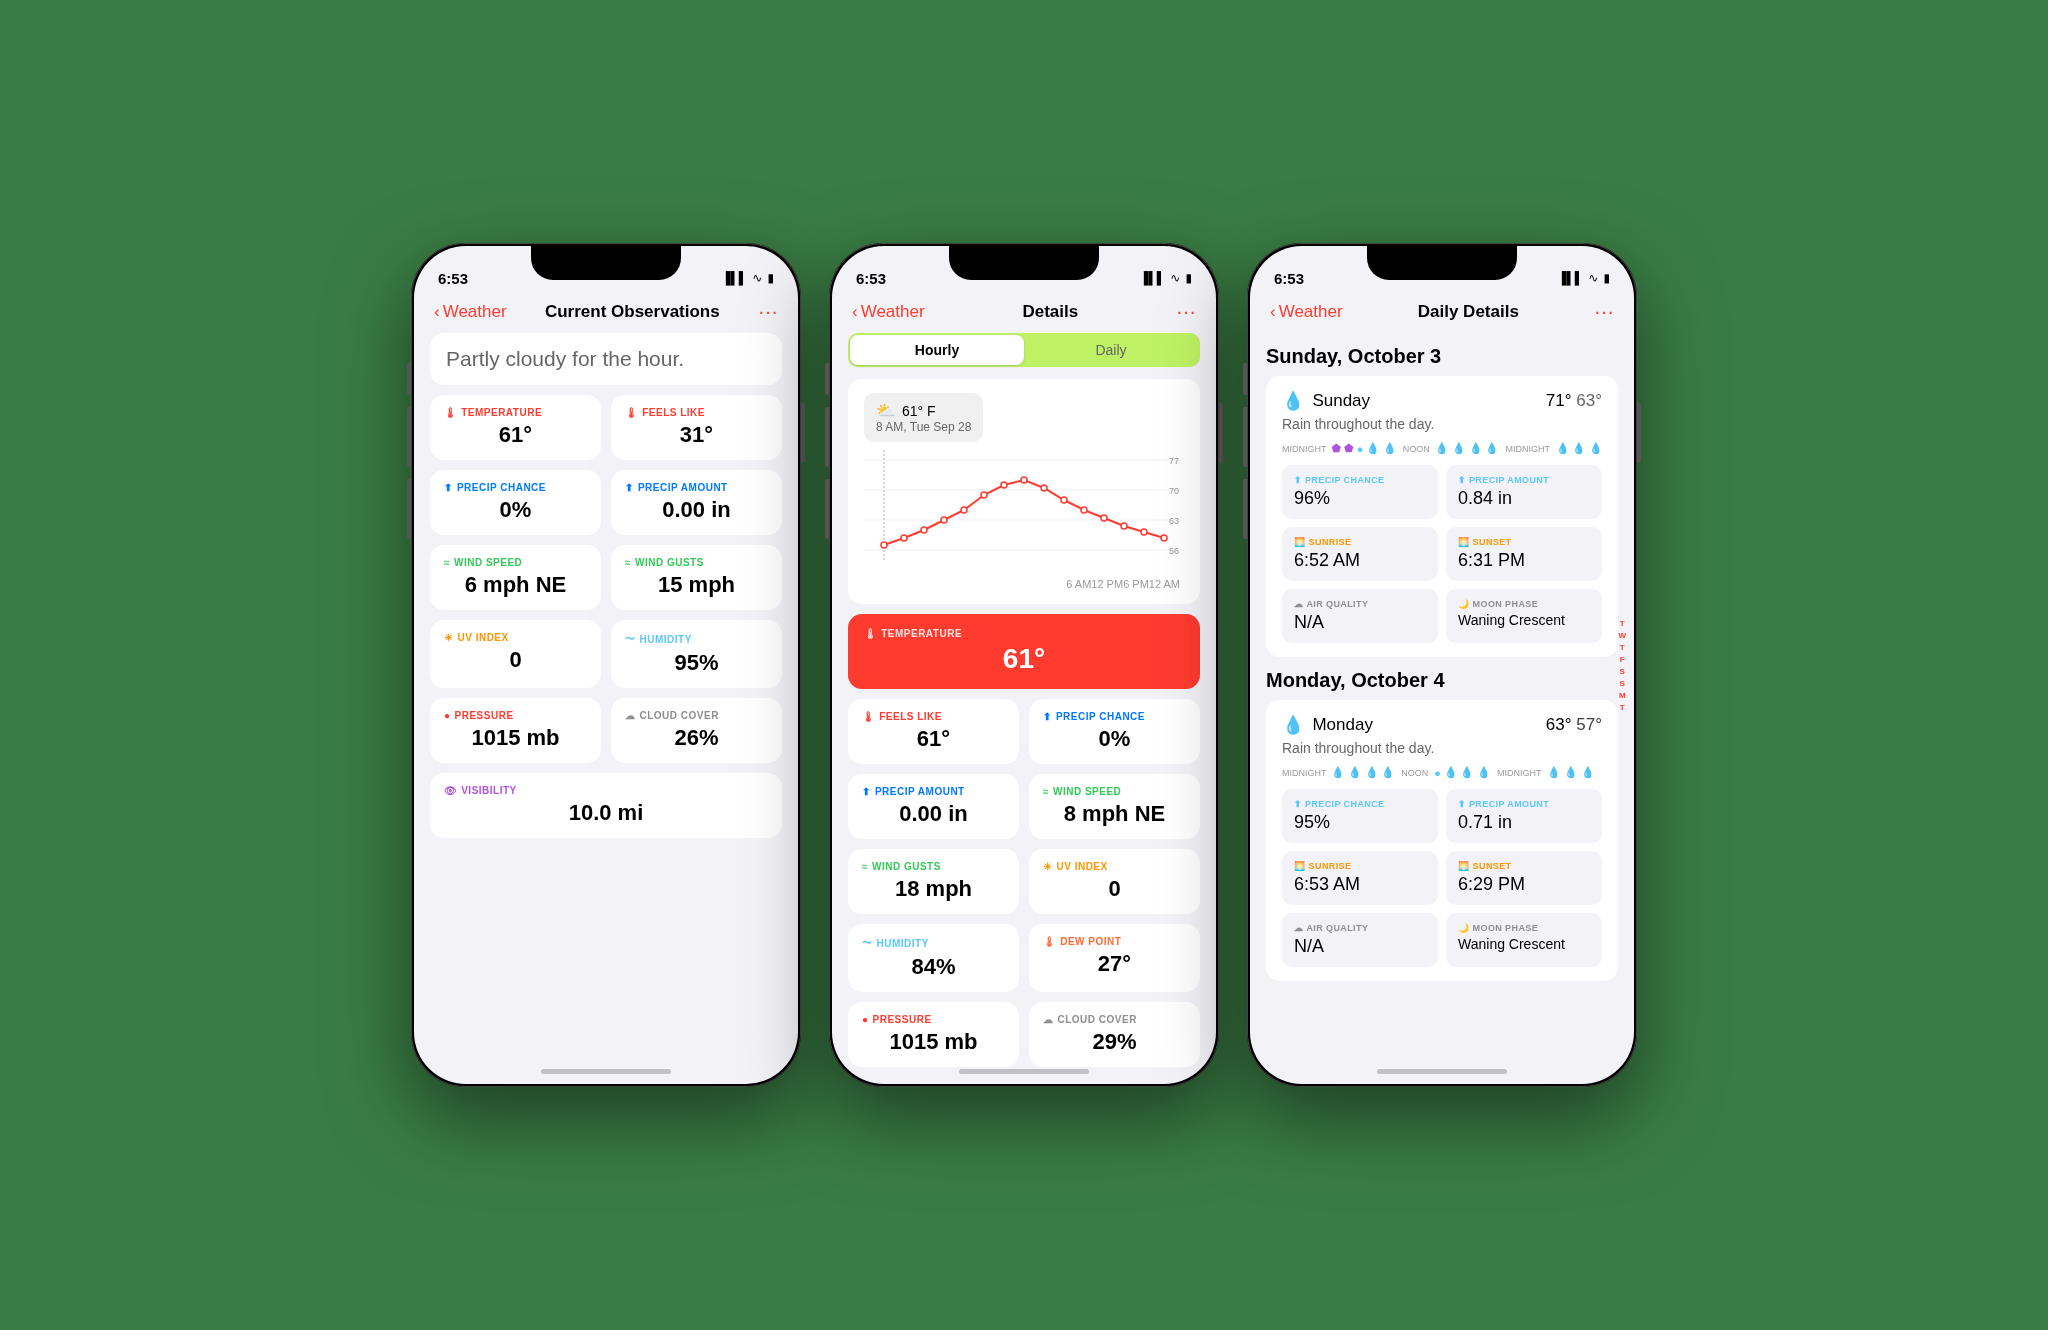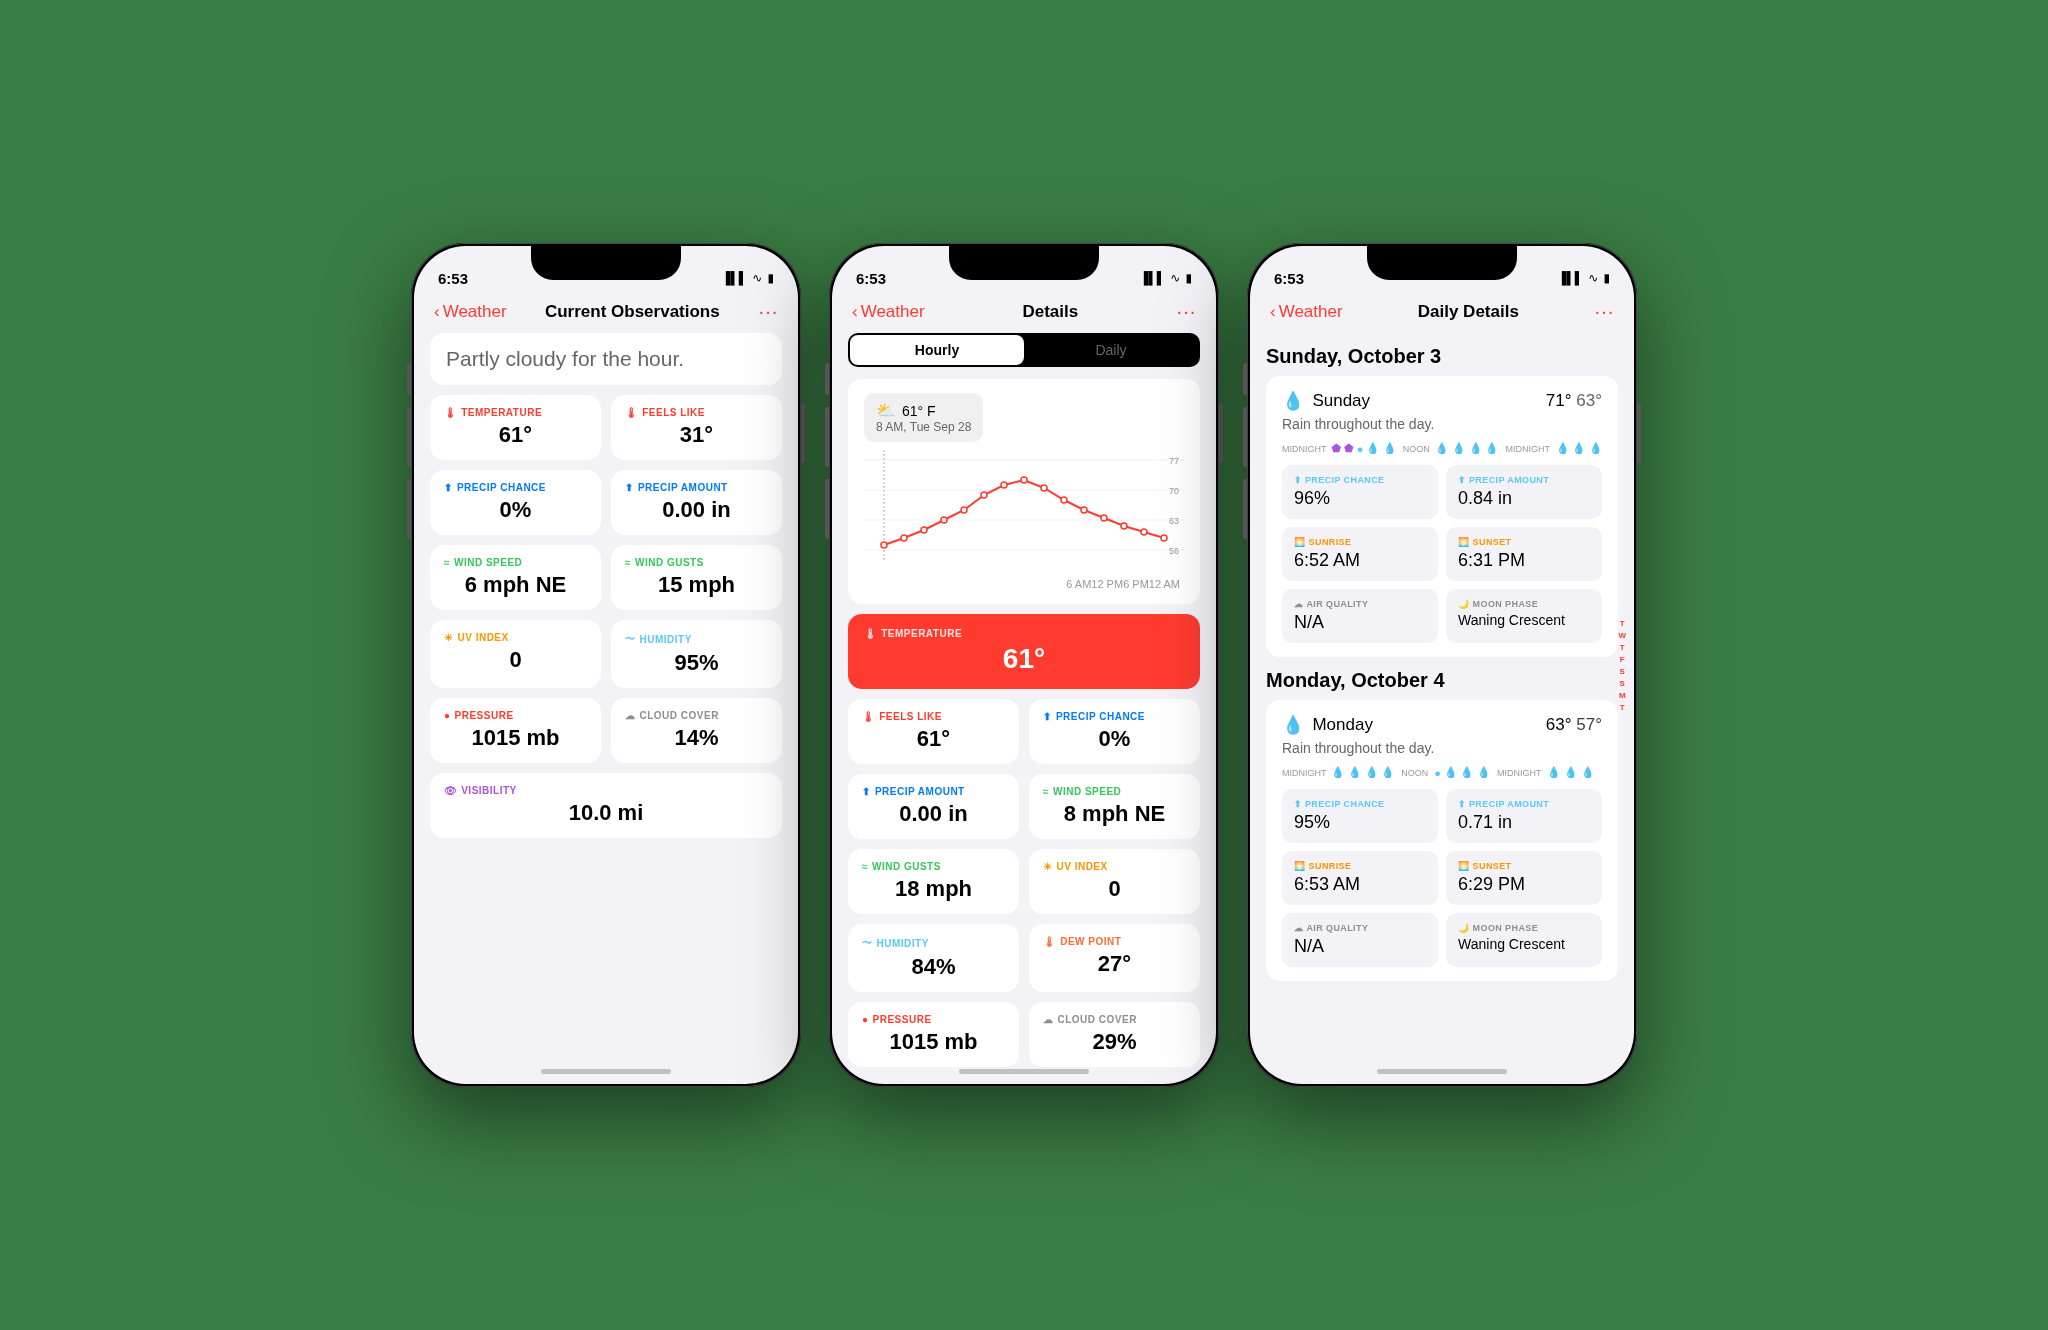--- a/index.html
+++ b/index.html
@@ -143,21 +143,21 @@
     .metric-label.green { color: #34c759; }
     .metric-label.yellow { color: #ff9500; }
     .metric-label.teal { color: #5ac8fa; }
     .metric-label.orange { color: #ff6b35; }
     .metric-label.purple { color: #af52de; }
     .metric-label.gray { color: #8e8e93; }
 
     
     .tab-bar {
       display: flex;
-      background: #000000;
+      background: #bef264;
       border-radius: 10px;
       padding: 2px;
       margin: 0 16px 12px;
     }
     .tab-item {
       flex: 1;
       text-align: center;
       padding: 7px;
       font-size: 14px;
       font-weight: 400;
@@ -465,21 +465,21 @@
               <span>PRESSURE</span>
             </div>
             <div class="metric-value">1015 mb</div>
           </div>
 
           <div class="metric-card">
             <div class="metric-label gray">
               <span>☁</span>
               <span>CLOUD COVER</span>
             </div>
-            <div class="metric-value">14%</div>
+            <div class="metric-value">26%</div>
           </div>
 
           <div class="metric-card" style="grid-column: 1 / -1;">
             <div class="metric-label purple">
               <span>👁</span>
               <span>VISIBILITY</span>
             </div>
             <div class="metric-value">10.0 mi</div>
           </div>
         </div>

